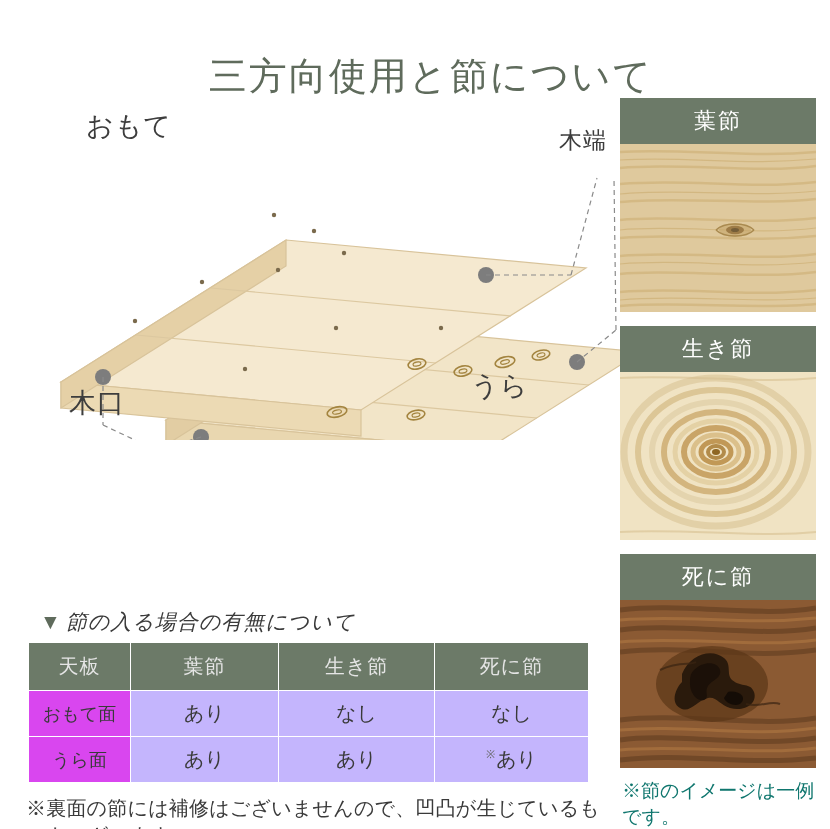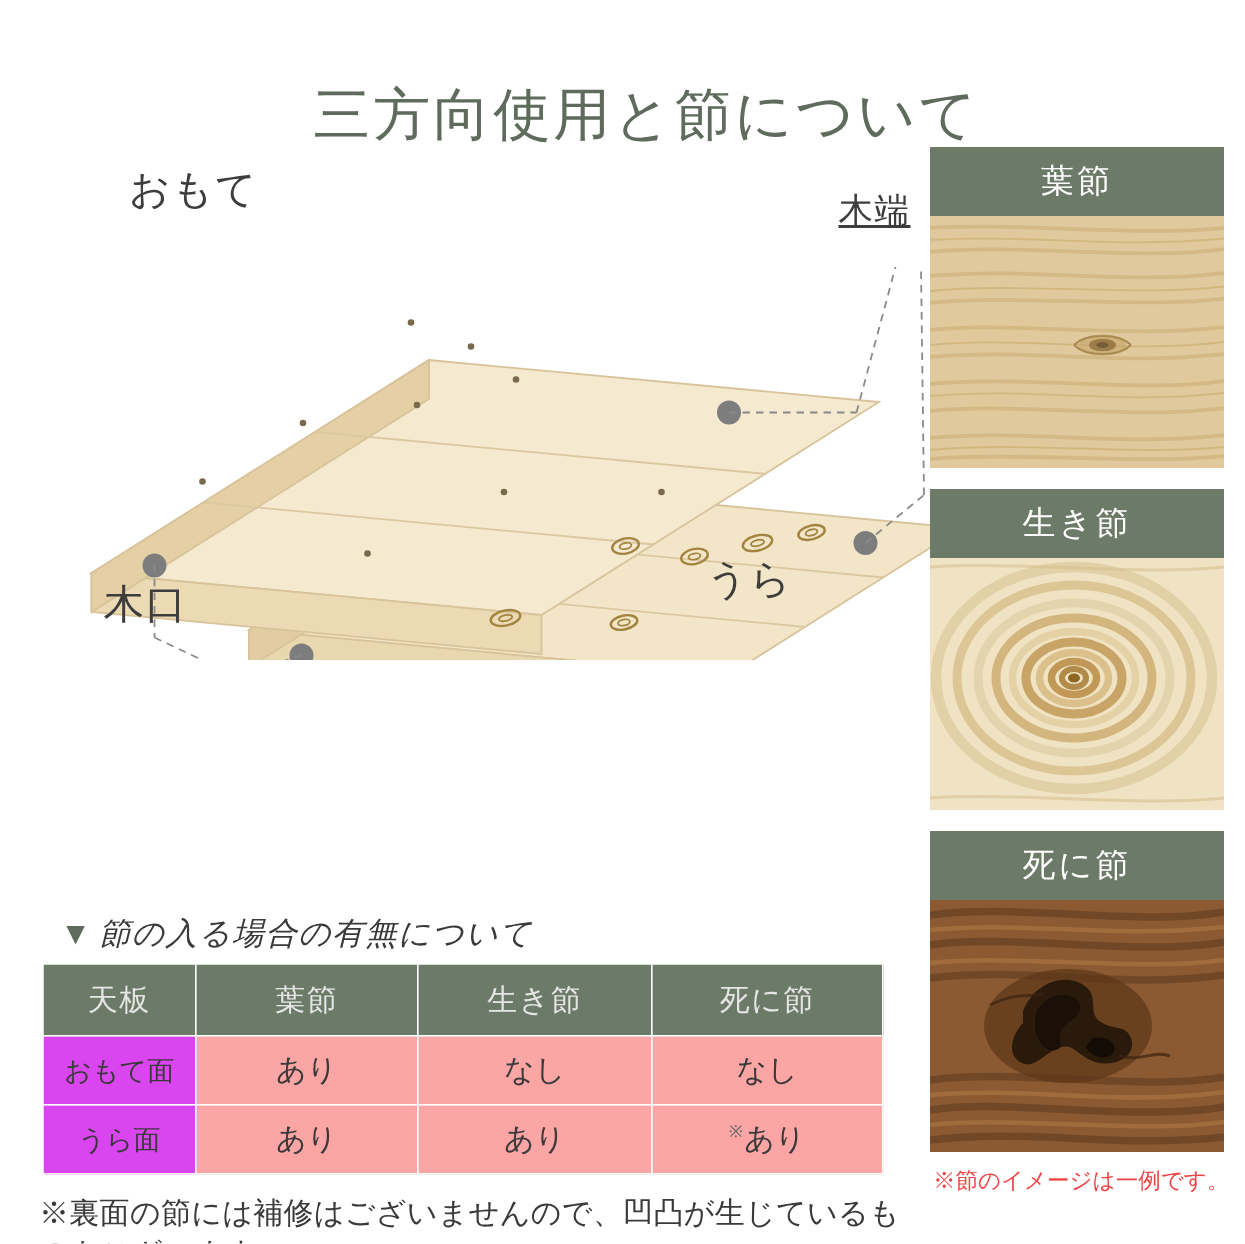--- a/index.html
+++ b/index.html
@@ -48,21 +48,21 @@
   #diagram svg { display: block; }
 
   .diag-label {
     position: absolute;
     font-size: 27px;
     color: #3d3d3d;
     letter-spacing: 1px;
     white-space: nowrap;
   }
   #label-omote { left: 55px; top: 18px; }
-  #label-kohashi { left: 528px; top: 35px; font-size: 23px; text-decoration: underline; }
+  #label-kohashi { left: 528px; top: 35px; font-size: 23px; }
   #label-ura { left: 440px; top: 278px; }
   #label-koguchi { left: 38px; top: 295px; }
 
   
   #body-text {
     position: absolute;
     left: 22px;
     top: 363px;
     width: 580px;
     font-size: 19.5px;
@@ -102,21 +102,21 @@
   #knot-table thead th {
     background: #6c7a68;
     color: #e5e5e5;
     font-size: 20px;
     height: 48px;
     letter-spacing: 1px;
   }
   #knot-table tbody td {
     height: 46px;
     font-size: 20px;
-    background: #fca5a5;
+    background: #c4b5fd;
     color: #3a3a3a;
   }
   #knot-table tbody td.rowhead {
     background: #d946ef;
     font-size: 18px;
   }
   #knot-table col.c1 { width: 102px; }
   #knot-table col.c2 { width: 148px; }
   #knot-table col.c3 { width: 156px; }
   #knot-table col.c4 { width: 154px; }
@@ -171,22 +171,22 @@
     width: 100%;
     height: 168px;
     overflow: hidden;
   }
   .photo-body svg { display: block; }
 
   #photo-note {
     position: absolute;
     left: 622px;
     top: 778px;
-    font-size: 15px;
-    color: #ef4444;
+    font-size: 19px;
+    color: #0f766e;
   }
 </style>
 </head>
 <body>
 
 <h1 id="page-title">三方向使用と節について</h1>
 
 <div id="left-col">
 
   <div id="diagram">

